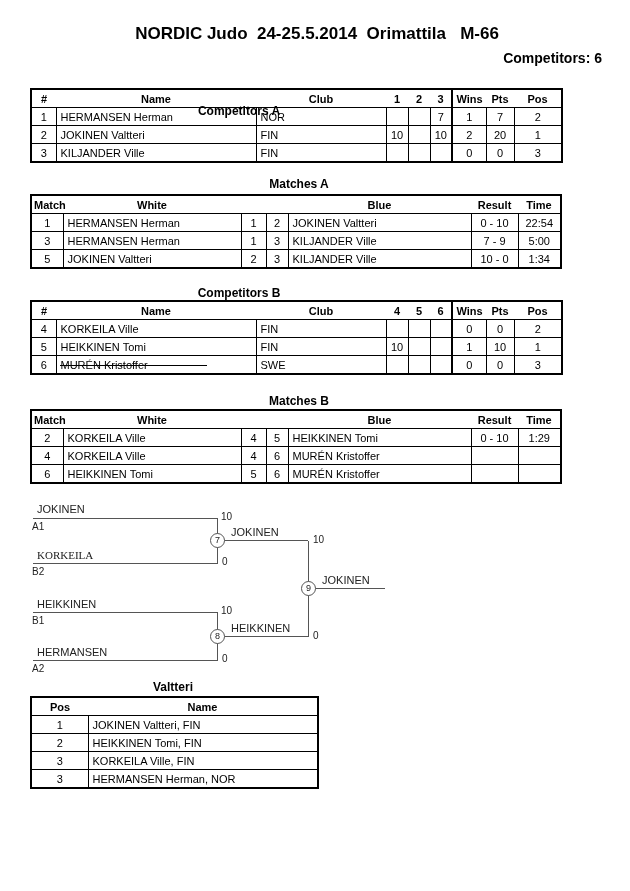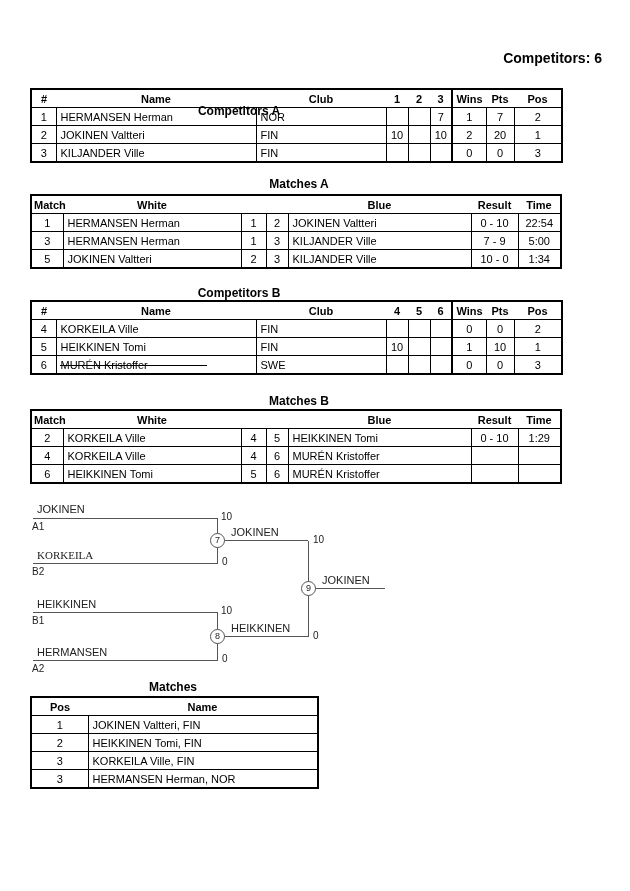--- a/index.html
+++ b/index.html
@@ -49,20 +49,21 @@
   }
   .bk-name { position:absolute; font-size:11px; color:#222; white-space:nowrap; }
   .bk-seed { position:absolute; font-size:10px; color:#222; white-space:nowrap; }
   .bk-score { position:absolute; font-size:10px; color:#222; white-space:nowrap; }
 </style>
 </head>
 <body>
 
 <div class="page">
 
+  <div class="main-title">NORDIC Judo  24-25.5.2014  Orimattila   M-66</div>
   <div class="comp-count">Competitors: 6</div>
 
   <div class="sec-title" style="left:239px; top:80px;margin-top:24px;">Competitors A</div>
   <table class="tbl" style="left:30px; top:88px; width:531px;">
     <colgroup>
       <col style="width:25px">
         <col style="width:200px">
         <col style="width:130px">
       <col style="width:22px">
         <col style="width:22px">
@@ -316,21 +317,21 @@
     <span class="bk-name" style="left:231px; top:622px;">HEIKKINEN</span>
 
     <div class="vline" style="left:308px; top:541px; height:96px;"></div>
     <span class="bk-score" style="left:313px; top:534px;">10</span>
     <span class="bk-score" style="left:313px; top:630px;">0</span>
 
     <div class="hline" style="left:315px; top:588px; width:70px;"></div>
     <span class="bk-name" style="left:322px; top:574px;">JOKINEN</span>
   </div>
 
-  <div class="sec-title" style="left:173px; top:680px;">Matches</div>
+  <div class="sec-title" style="left:173px; top:680px;">Valtteri</div>
   <table class="tbl" style="left:30px; top:696px; width:287px;">
     <colgroup>
         <col style="width:57px">
         <col style="width:230px">
       </colgroup>
     <tbody>
         <tr>
       <th>Pos</th>
       <th>Name</th>
     </tr>

